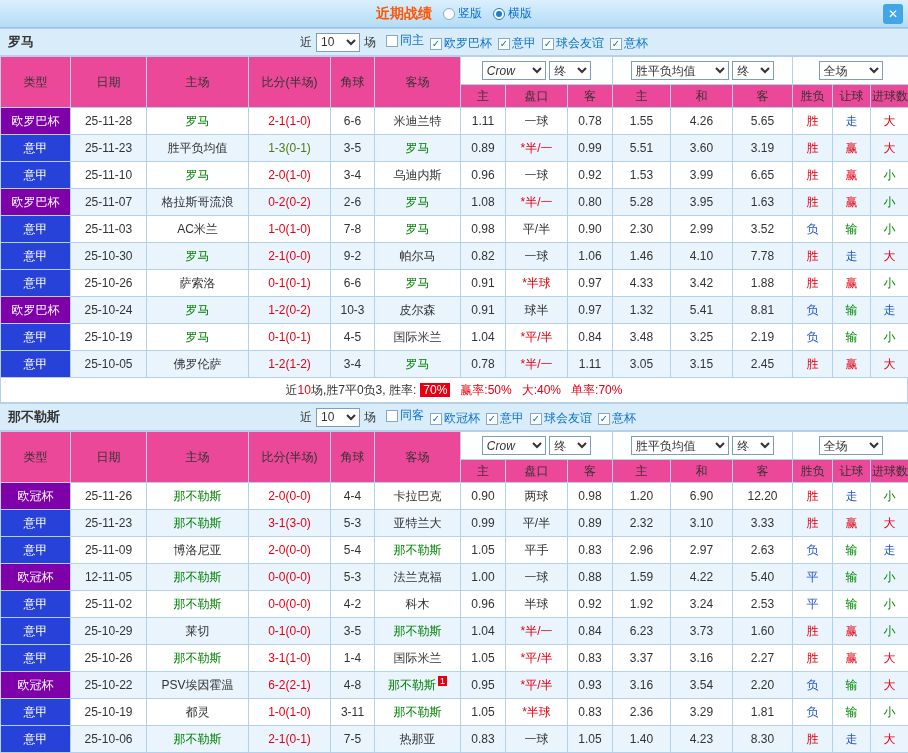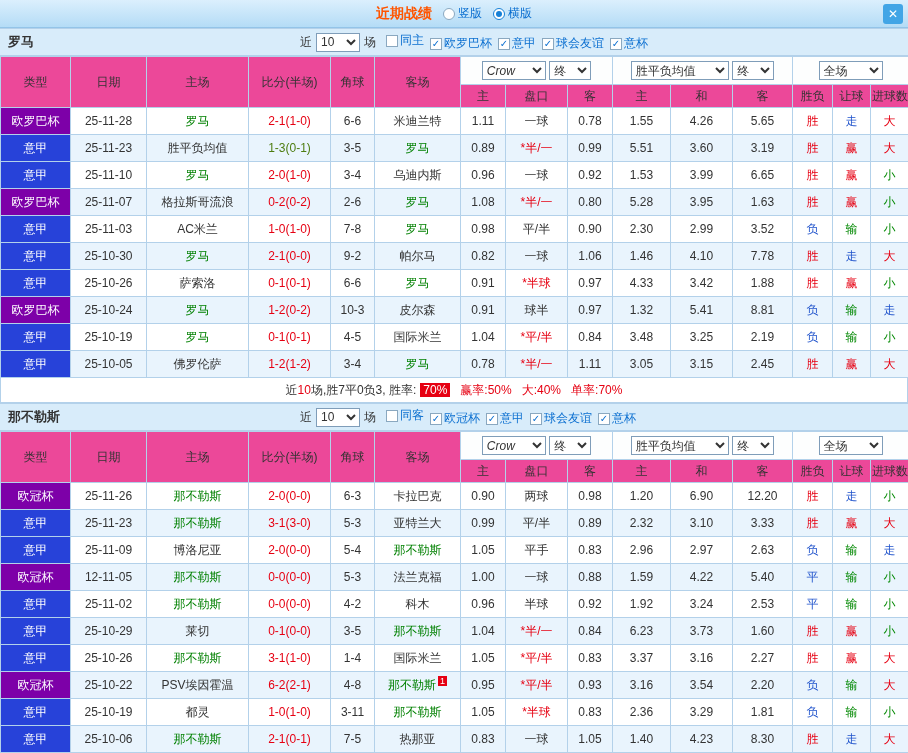--- a/index.html
+++ b/index.html
@@ -394,21 +394,21 @@
           <th>让球</th>
           <th>进球数</th>
         </tr>
       </thead>
       <tbody>
             <tr>
               <td style="background: rgb(125, 0, 168); color: rgb(255, 255, 255);">欧冠杯</td>
               <td>25-11-26</td>
               <td style="color: rgb(0, 128, 0);">那不勒斯</td>
               <td style="color: rgb(230, 0, 18);">2-0(0-0)</td>
-              <td>6-3</td>
+              <td>4-4</td>
               <td>卡拉巴克</td>
               <td>0.90</td>
               <td>两球</td>
               <td>0.98</td>
               <td>1.20</td>
               <td>6.90</td>
               <td>12.20</td>
               <td style="color: rgb(230, 0, 18);">胜</td>
               <td style="color: rgb(34, 85, 204);">走</td>
               <td style="color: rgb(0, 136, 0);">小</td>

